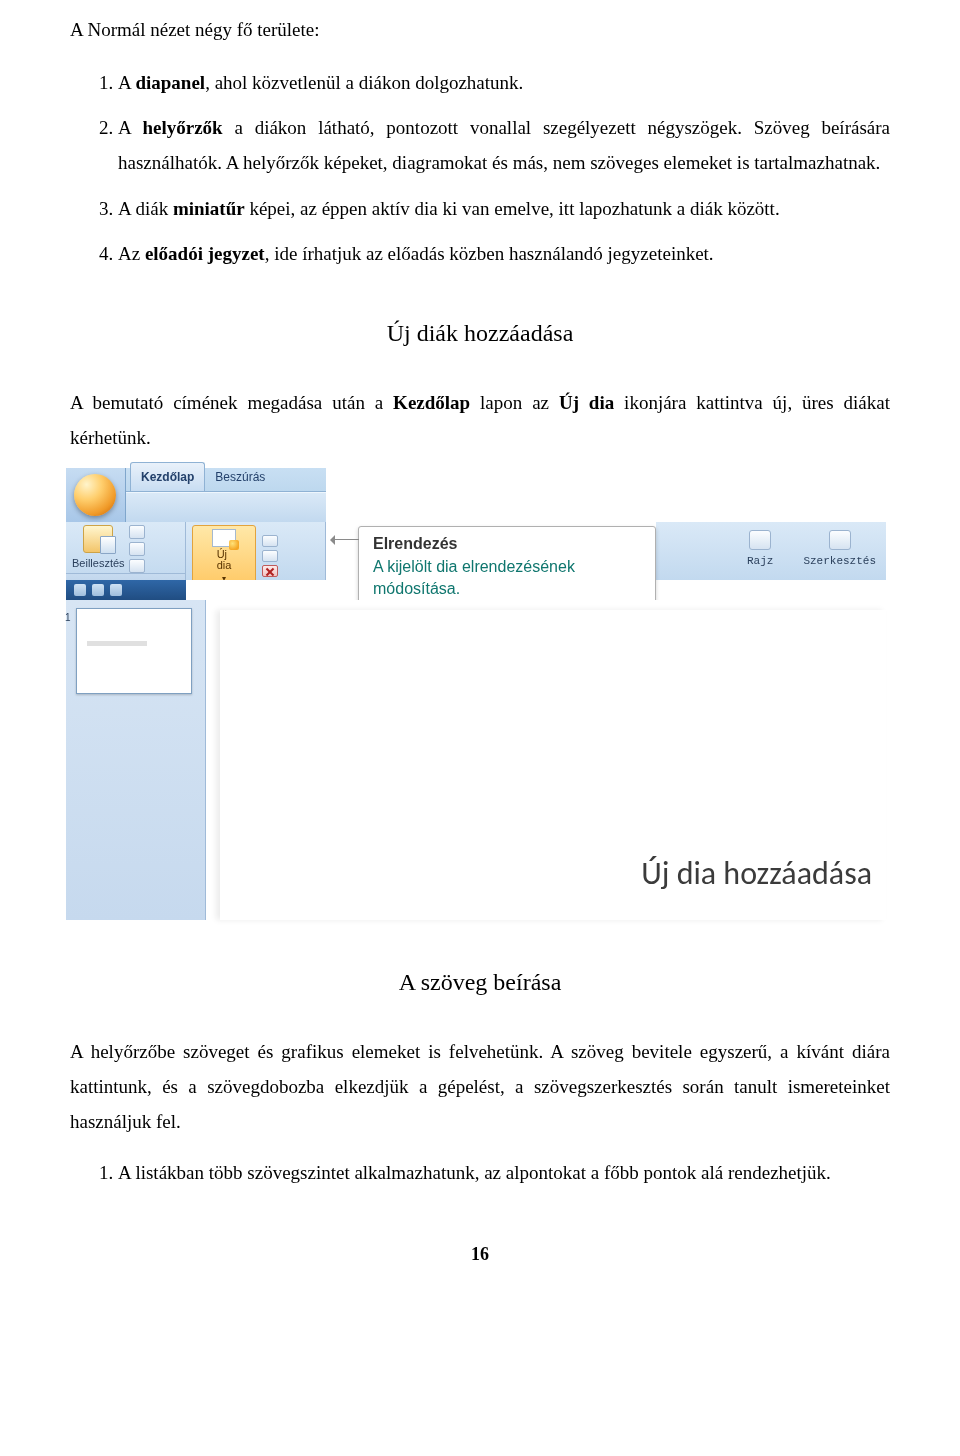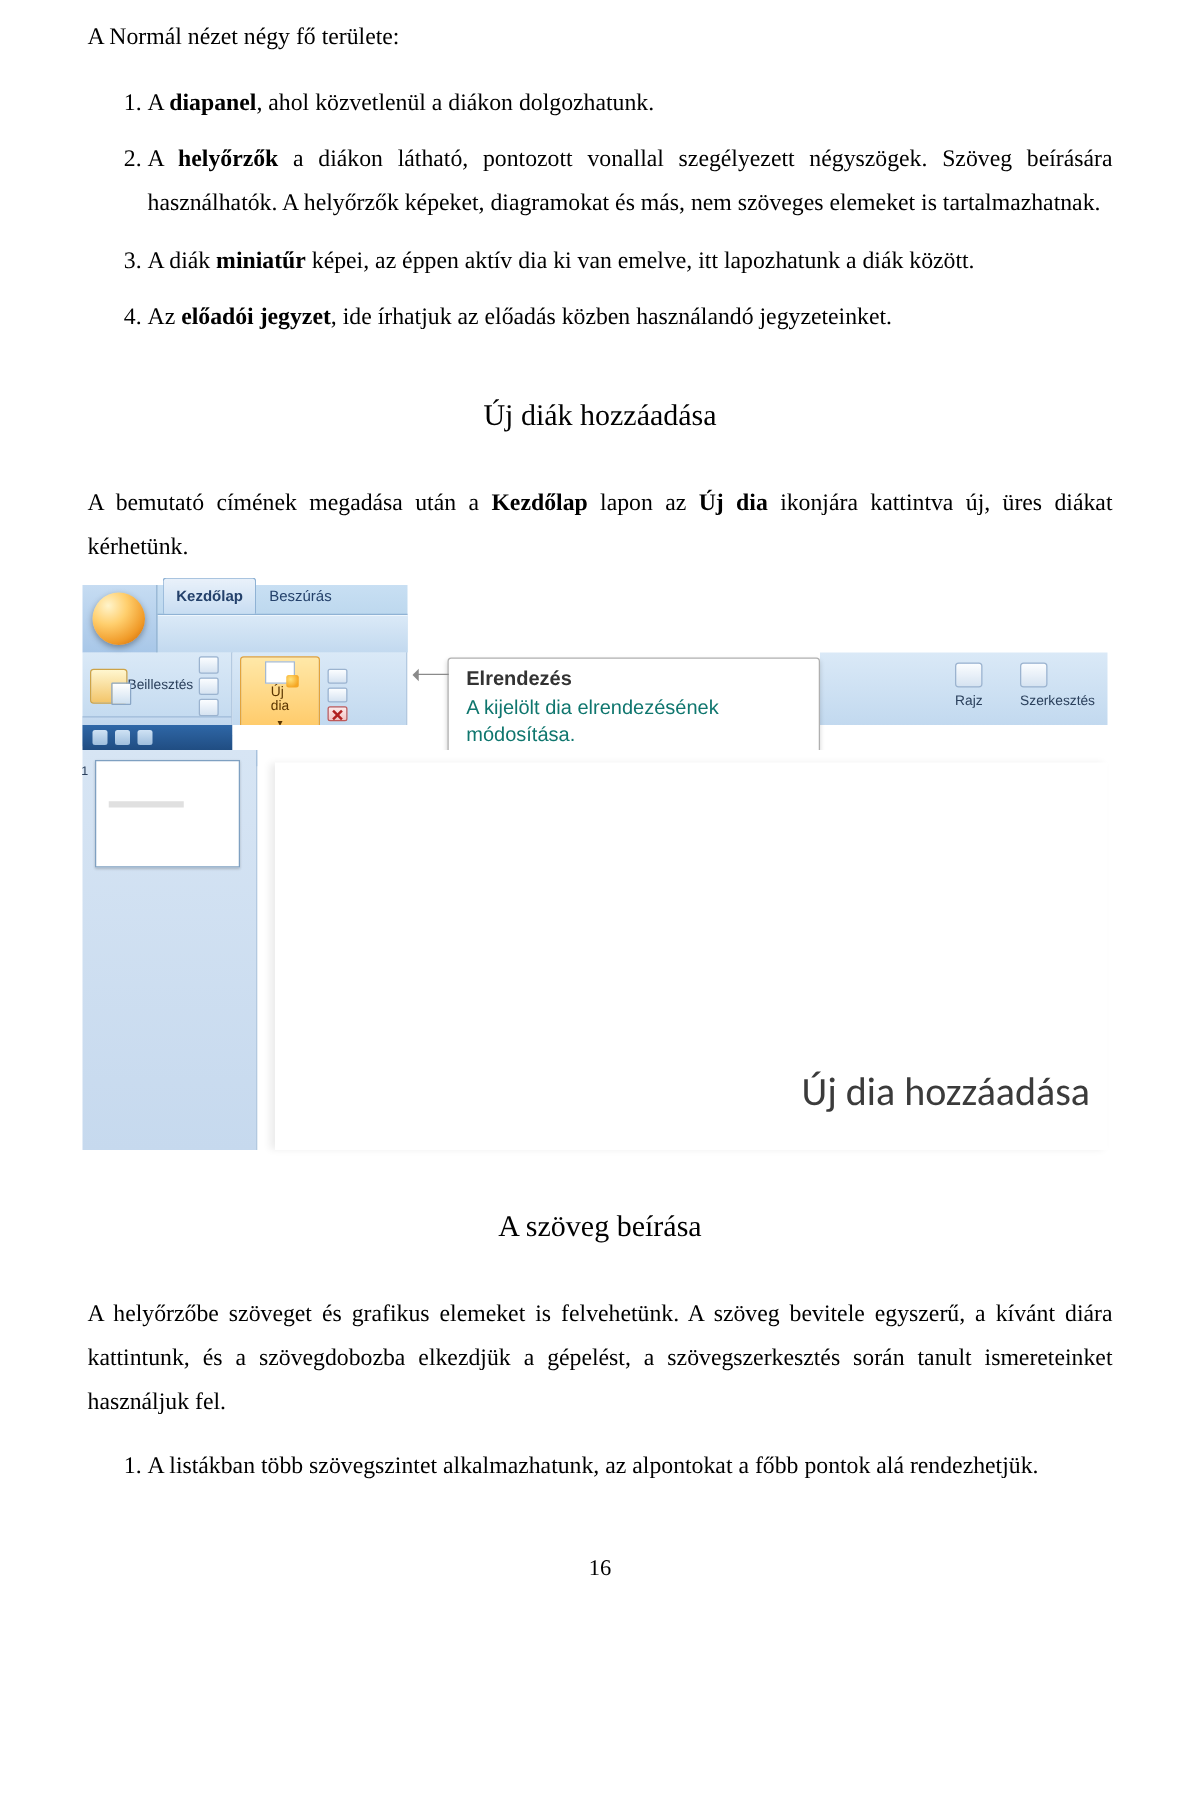--- a/index.html
+++ b/index.html
@@ -144,21 +144,21 @@
     flex-direction: column;
   }
   .group-left-body {
     flex: 1;
     display: flex;
     align-items: center;
     gap: 4px;
     padding: 3px 6px 0;
   }
   .paste-btn {
-    display: flex; flex-direction: row; align-items: center;
+    display: flex; flex-direction: column; align-items: center;
     font-size: 11px; color: #2a3f5b;
   }
   .paste-ico {
     width: 30px; height: 28px;
     background: linear-gradient(#fff6cf, #f3c56a);
     border: 1px solid #cda347;
     border-radius: 3px;
     position: relative;
   }
   .paste-ico::after{
@@ -286,22 +286,22 @@
   .right-group {
     flex: 1;
     background: linear-gradient(#dae9f7, #c2d9ef);
     display: flex;
     align-items: center;
     justify-content: flex-end;
     padding-right: 10px;
     gap: 30px;
   }
   .rg-item {
-    display: flex; flex-direction: column; 
-    font-size: 11px; color: #2a3f5b;
+    display: flex; flex-direction: column; align-items: center;
+    font-size: 11px; color: #2a3f5b; font-family: Liberation Mono, monospace;
   }
   .rg-item .ico {
     width: 22px; height: 20px;
     border: 1px solid #9bb3cf;
     background: linear-gradient(#fbfdff,#d6e3f1);
     border-radius: 3px;
     margin-bottom: 1px;
   }
 
   
@@ -378,20 +378,21 @@
     list-style: decimal;
     padding-left: 48px;
     margin-top: 16px;
   }
   ol.sub-list li { text-align: justify; }
 
   .page-num {
     text-align: center;
     font-size: 18px;
     margin-top: 48px;
+    font-weight: bold;
   }
 </style>
 </head>
 <body>
 
 <p class="intro">A Normál nézet négy fő területe:</p>
 
 <ol class="main-list">
   <li>
     <span>A </span><span class="bold">diapanel</span><span>, ahol közvetlenül a diákon dolgozhatunk.</span>

